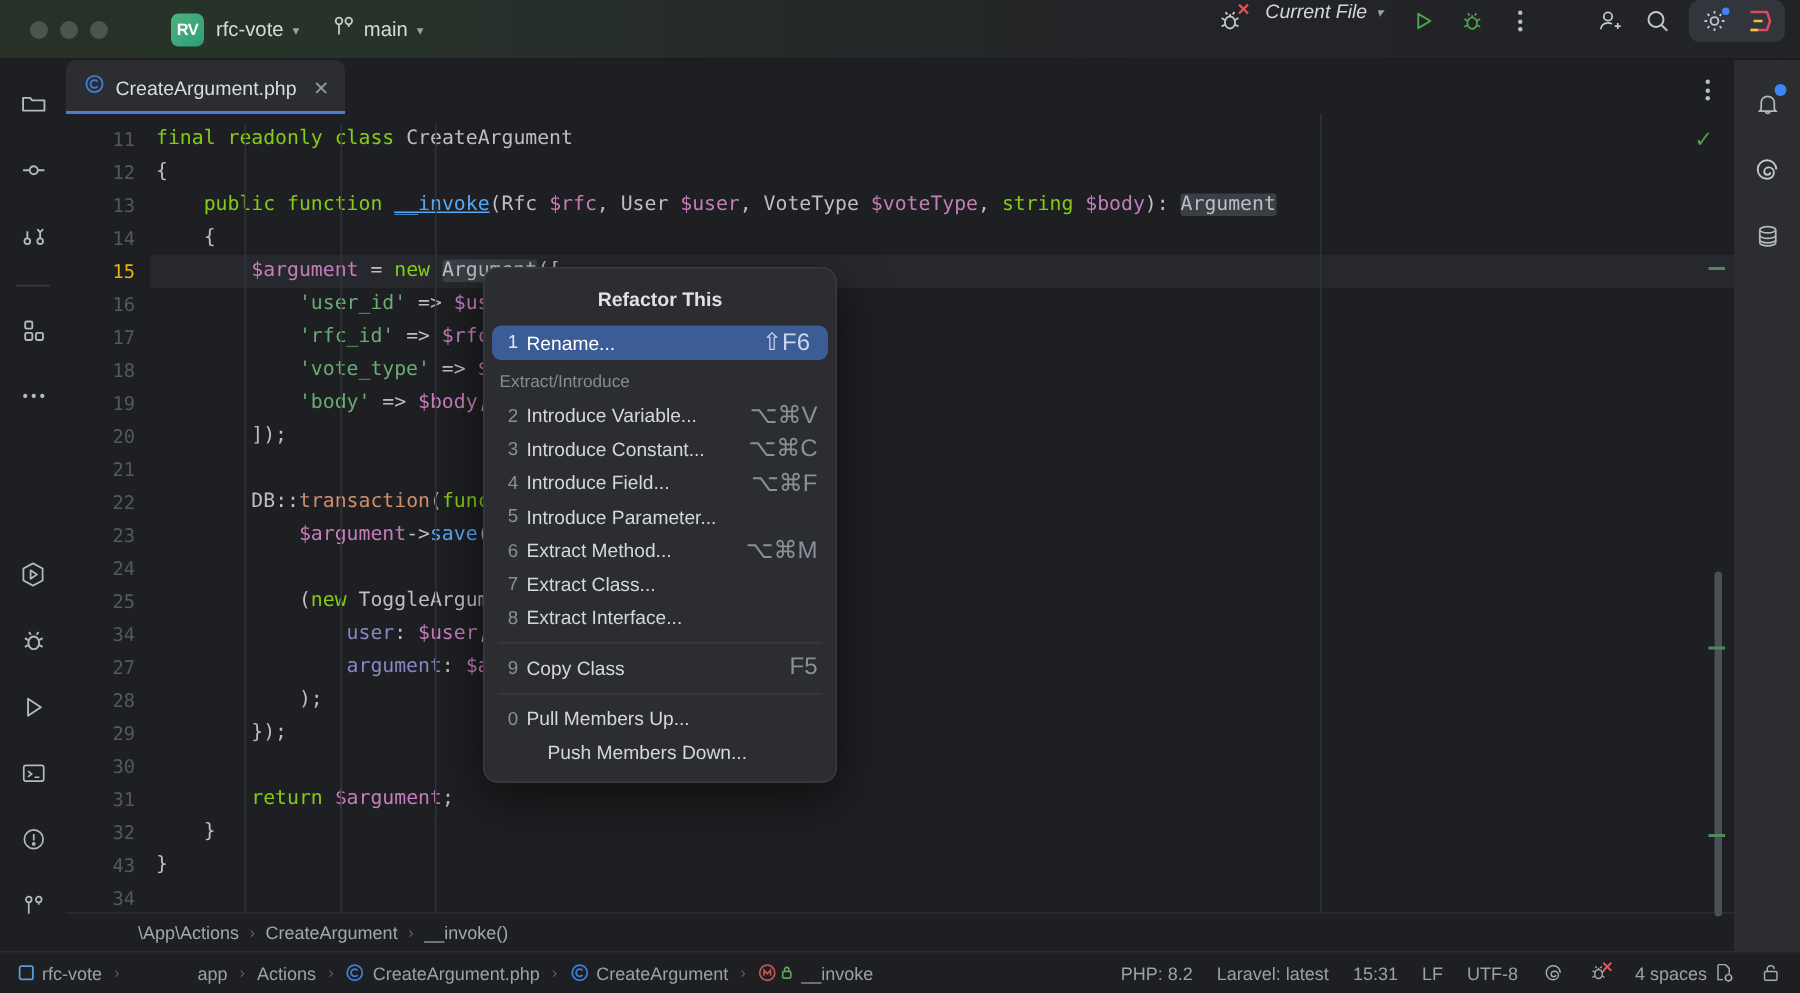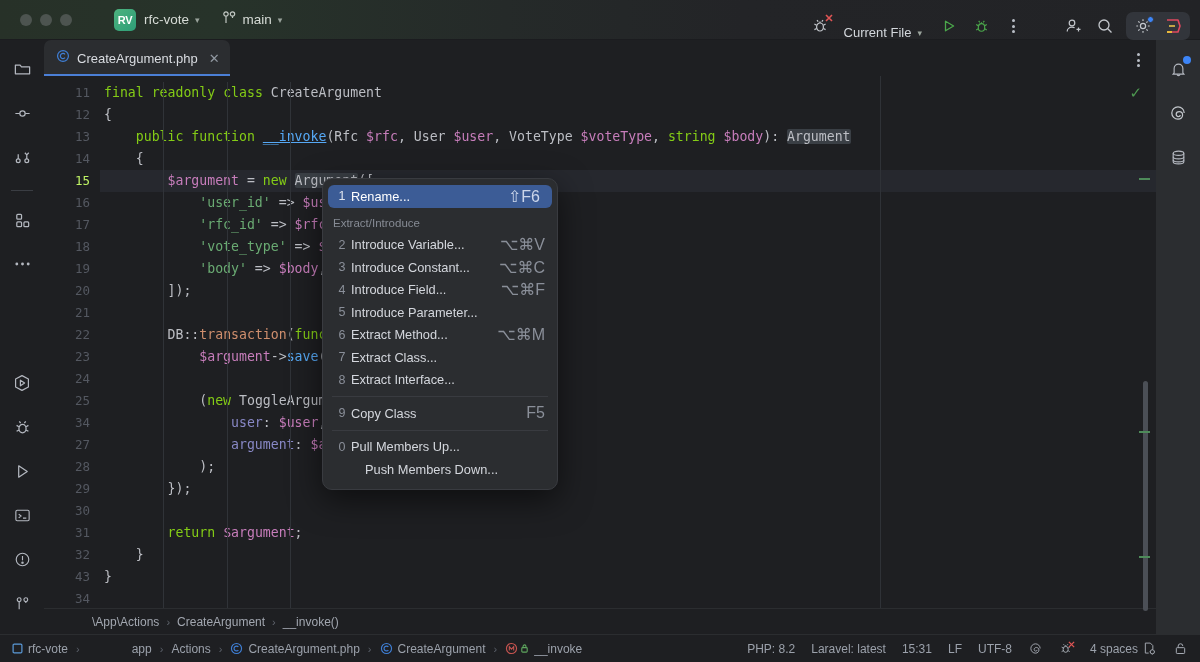--- a/index.html
+++ b/index.html
@@ -24,21 +24,21 @@
   .proj-badge {
     margin-left: 42px; width: 22px; height: 22px; border-radius: 5px;
     background: linear-gradient(135deg,#4db27f,#2e9e77);
     color: #fff; font-size: 11px; font-weight: bold;
     display: flex; align-items: center; justify-content: center; letter-spacing: -.3px;
   }
   .proj-name { margin-left: 8px; color: #d6dbd6; font-size: 13.5px; }
   .chev { margin-left: 6px; color: #9aa39c; font-size: 9px; }
   .branch-group { margin-left: 22px; display: flex; align-items: center; }
   .branch-name { color: #d6dbd6; font-size: 13.5px; margin-left: 7px; }
-  .tb-right { position: absolute; right: 10px; top: 0; height: 40px; display: flex; align-items: flex-end; gap: 2px; }
+  .tb-right { position: absolute; right: 10px; top: 0; height: 40px; display: flex; align-items: flex-start; gap: 2px; font-style: italic; }
   .tb-btn {
     width: 30px; height: 28px; display: flex; align-items: center; justify-content: center;
     border-radius: 5px; color: #c3c7cc; position: relative;
   }
   .cur-file { color: #d3d7dc; font-size: 13px; display: flex; align-items: center; padding: 0 6px; margin-right: 4px; }
   .kebab-dots { display: flex; flex-direction: column; gap: 2.5px; align-items: center; }
   .kebab-dots i { width: 3px; height: 3px; border-radius: 50%; background: #b9bec6; display: block; }
   .settings-wrap { display: flex; align-items: center; background: #32353b; border-radius: 7px; padding: 0 2px; margin-left: 4px; }
   .blue-dot { position: absolute; top: 4px; right: 4px; width: 7px; height: 7px; border-radius: 50%; background: #3d85f7; border: 1.5px solid #32353b; }
 
@@ -59,21 +59,21 @@
     background: #2b2d30; border-top-left-radius: 7px; border-top-right-radius: 7px; position: relative;
   }
   .tab-label { color: #d9dce1; font-size: 13px; }
   .tab-close { color: #9198a1; font-size: 13px; margin-left: 4px; }
   .tab-underline { position: absolute; left: 0; right: 0; bottom: 0; height: 2px; background: #4b7fd6; }
   .tabbar-kebab { position: absolute; right: 16px; bottom: 9px; }
 
   .edit-area { flex: 1; display: flex; position: relative; background: #1e1f22; min-height: 0; }
   .gutter { width: 56px; flex: 0 0 56px; text-align: right; padding-top: 6px; user-select: none; }
   .gutter div { height: 22px; line-height: 22px; padding-right: 10px; color: #545861; font-size: 12.5px; font-family: "DejaVu Sans Mono", monospace; }
-  .gutter div.cur { color: #bef264; }
+  .gutter div.cur { color: #eab308; }
   .code { flex: 1; padding-top: 6px; position: relative; overflow: hidden; }
   .cl { height: 22px; line-height: 22px; font-family: "DejaVu Sans Mono", monospace; font-size: 13.2px; white-space: pre; color: #bcbec4; padding-left: 4px; }
   .cl.cur { background: #26282e; }
   .guide { position: absolute; top: 6px; bottom: 0; width: 1px; background: #303338; }
   .rmargin { position: absolute; top: 0; bottom: 0; width: 1px; background: #2f3237; }
   .kw { color: #84cc16; }
   .fnu { color: #56a8f5; text-decoration: underline; }
   .var { color: #c77dbb; }
   .str { color: #6aab73; }
   .meth { color: #57aaf7; }
@@ -502,20 +502,21 @@
       <span class="st-icon">
         <svg width="15" height="15" viewBox="0 0 18 18" fill="none" stroke="#a5aab3" stroke-width="1.2">
           <rect x="4" y="8" width="10" height="7" rx="1"></rect>
             <path d="M6.2 8V6.1a2.8 2.8 0 0 1 5.6 0"></path>
         </svg>
       </span>
     </div>
   </div>
 
   <div class="popup">
+    <div class="popup-title">Refactor This</div>
     <div id="menubody">
         <div class="mi sel">
           <span class="mnum">1</span>
           <span class="mlabel">Rename...</span>
           <span class="mshort">⇧F6</span>
         </div>
         <div class="sect">Extract/Introduce</div>
         <div class="mi">
           <span class="mnum">2</span>
           <span class="mlabel">Introduce Variable...</span>

